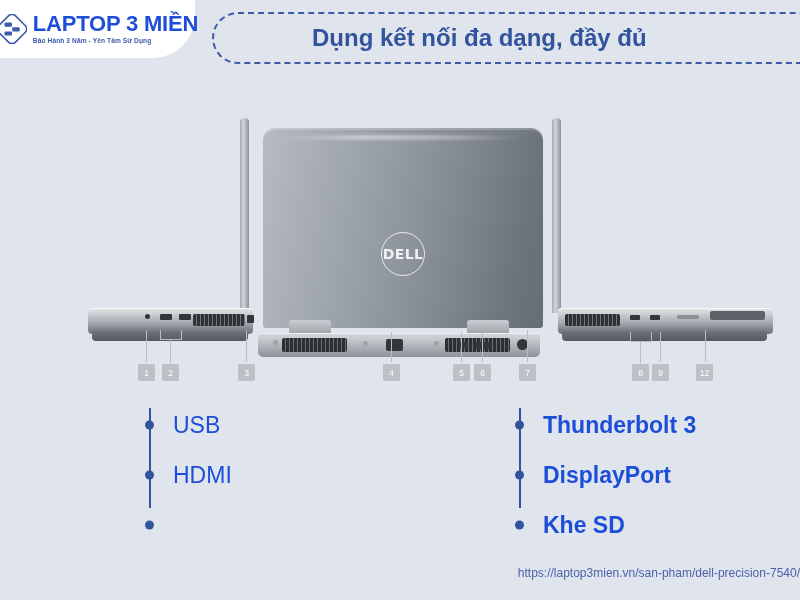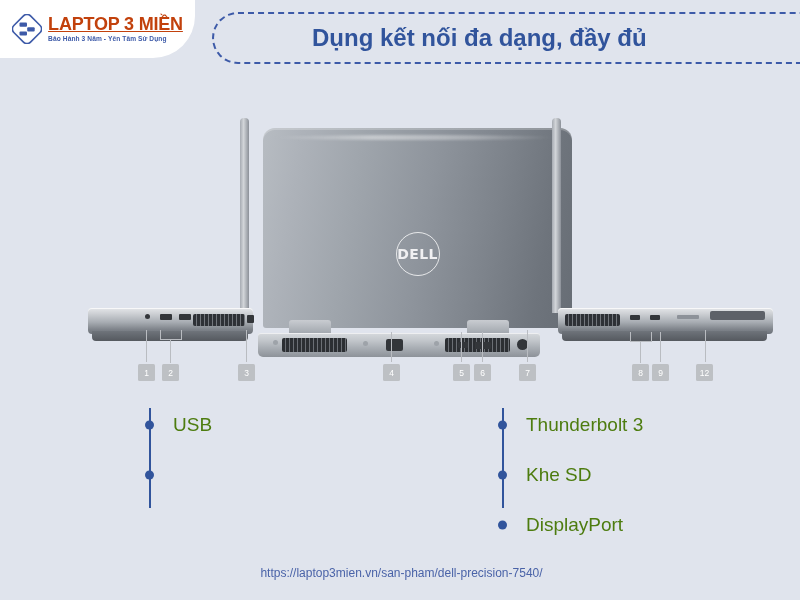--- a/index.html
+++ b/index.html
@@ -24,22 +24,22 @@
     box-sizing: border-box;
     display: flex;
     align-items: center;
     justify-content: center;
     padding-left: 20px; padding-top: 20px;
   }
   .logo-inner { display: flex; align-items: center; gap: 6px; }
   .logo-mark { width: 30px; height: 30px; flex: none; }
   .logo-text { display: flex; flex-direction: column; line-height: 1; }
   .logo-title {
-    font-size: 18px; font-weight: bold; color: #c2410c;
-    letter-spacing: -0.2px; white-space: nowrap; text-decoration: underline;
+    font-size: 22px; font-weight: bold; color: #1d4ed8;
+    letter-spacing: -0.2px; white-space: nowrap;
   }
   .logo-tag {
     font-size: 6.6px; font-weight: bold; color: #3d5aa8;
     margin-top: 3px; white-space: nowrap; letter-spacing: 0.1px;
   }
 
   .title-box {
     position: absolute;
     left: 212px; top: 12px;
     width: 620px; height: 52px;
@@ -54,21 +54,21 @@
     white-space: nowrap;
     margin-left: 98px;
   }
 
   
   .stage { position: absolute; left: 0; top: 95px; width: 800px; height: 265px; }
 
   
   .center-laptop { position: absolute; left: 263px; top: 33px; width: 272px; height: 222px; }
   .lid {
-    position: absolute; left: 0; top: 0; width: 309px; height: 200px;
+    position: absolute; left: 0; top: 0; width: 280px; height: 200px;
     border-radius: 12px 12px 3px 3px;
     background:
       linear-gradient(100deg,
         #b7bcc2 0%, #adb2b9 12%, #9fa5ac 30%,
         #8e949c 52%, #7d838b 72%, #6e747c 88%, #676d75 100%);
     box-shadow: inset 0 2px 0 rgba(255,255,255,0.22);
   }
   .lid-sheen {
     position: absolute; left: 10px; top: 7px; right: 16px; height: 5px;
     border-radius: 50%;
@@ -165,27 +165,27 @@
     white-space: nowrap;
   }
   .dot {
     position: absolute; left: 0; top: 50%;
     transform: translateY(-50%);
     width: 9px; height: 9px; border-radius: 50%;
     background: #31549c;
   }
   .feature-label {
     margin-left: 28px;
-    font-size: 19px;
-    color: #4d7c0f;
+    font-size: 23px;
+    color: #1d4ed8;
   }
 
   .url-text {
     position: absolute; left: 3px; right: 0; top: 566px;
-    text-align: center;
+    text-align: right;
     font-size: 12px; color: #4a63a8;
   }
 </style>
 </head>
 <body>
 
 <div class="logo-pill">
   <div class="logo-inner">
     <span class="logo-mark">
       <svg viewBox="0 0 30 30" width="30" height="30">
@@ -295,32 +295,36 @@
 </div>
 
 <div class="feature-col" style="left:145px; top:400px;">
   <div class="spine" style="height:100px;"></div>
   <div class="feature-item">
     <span class="dot"></span>
     <span class="feature-label">USB</span>
   </div>
   <div class="feature-item">
     <span class="dot"></span>
-  </div>
-</div>
-
-<div class="feature-col" style="left:498px; top:400px;">
+    <span class="feature-label">HDMI</span>
+  </div>
+  <div class="feature-item">
+    <span class="dot"></span>
+  </div>
+</div>
+
+<div class="feature-col" style="left:515px; top:400px;font-weight:bold;">
   <div class="spine" style="height:100px;"></div>
   <div class="feature-item">
     <span class="dot"></span>
     <span class="feature-label">Thunderbolt 3</span>
   </div>
   <div class="feature-item">
     <span class="dot"></span>
+    <span class="feature-label">DisplayPort</span>
+  </div>
+  <div class="feature-item">
+    <span class="dot"></span>
     <span class="feature-label">Khe SD</span>
   </div>
-  <div class="feature-item">
-    <span class="dot"></span>
-    <span class="feature-label">DisplayPort</span>
-  </div>
 </div>
 
 <div class="url-text">https://laptop3mien.vn/san-pham/dell-precision-7540/</div>
 
 </body></html>

